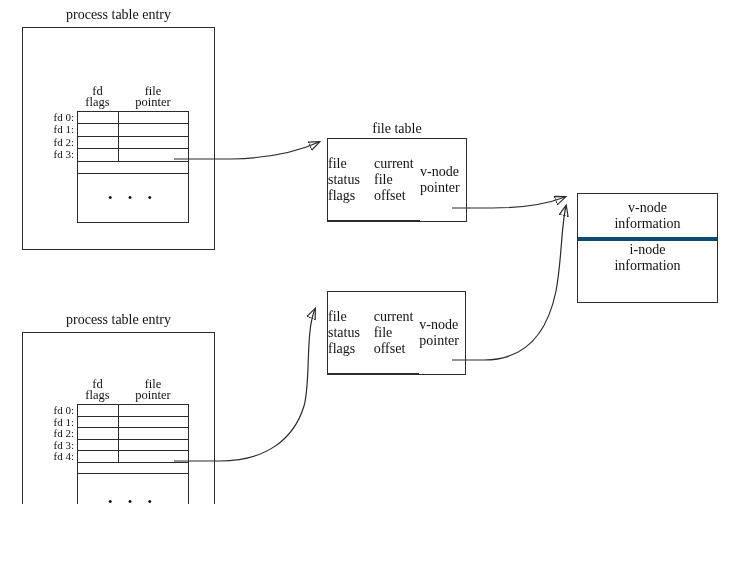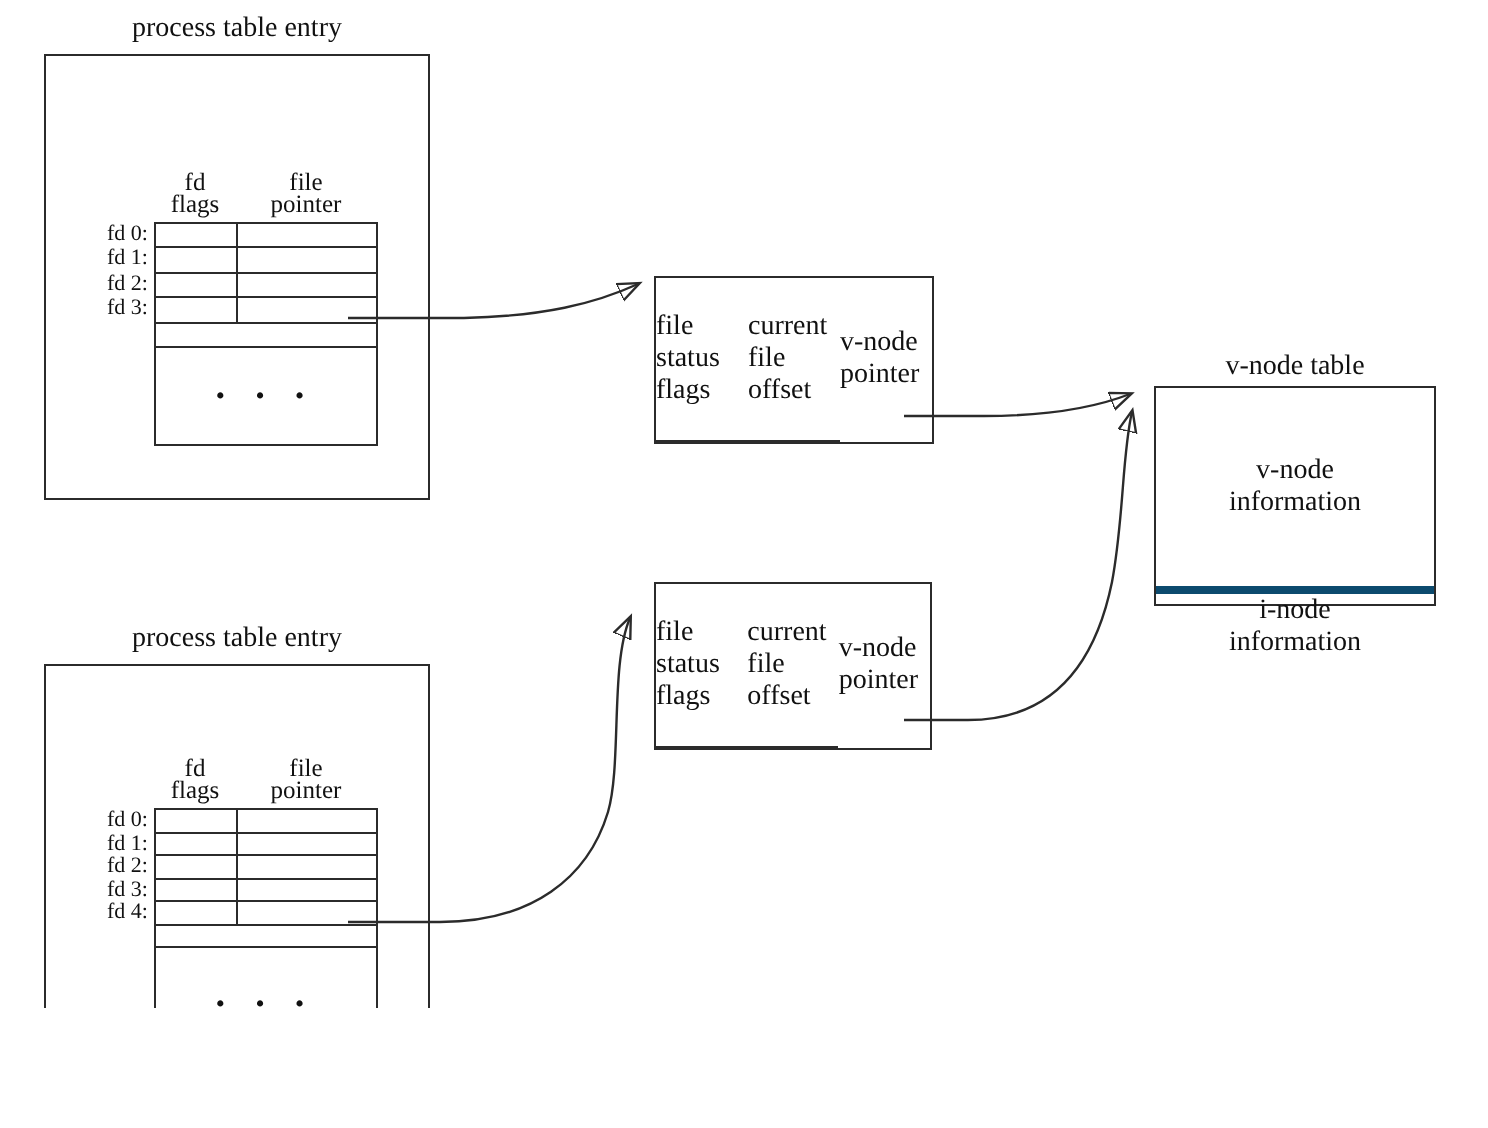--- a/index.html
+++ b/index.html
@@ -11,21 +11,21 @@
   .box{position:absolute;border:1px solid #2b2b2b;box-sizing:border-box;background:transparent;}
   .hline{position:absolute;height:1px;background:#2b2b2b;}
   .vline{position:absolute;width:1px;background:#2b2b2b;}
   .title{position:absolute;text-align:center;font-size:14px;line-height:16px;white-space:nowrap;}
   .colhead{position:absolute;text-align:center;font-size:12.5px;line-height:11px;}
   .fdlabel{position:absolute;text-align:right;font-size:11px;line-height:13px;white-space:nowrap;}
   .dots{position:absolute;text-align:center;font-size:13px;letter-spacing:6px;color:#111;}
   .ftable{position:absolute;border:1px solid #2b2b2b;box-sizing:border-box;display:flex;flex-direction:row;}
   .ftrow{flex:1;display:flex;align-items:center;justify-content:center;font-size:14px;border-bottom:1px solid #2b2b2b;box-sizing:border-box;}
   .ftrow:last-child{border-bottom:none;}
-  .vrow{display:flex;flex-direction:column;align-items:center;justify-content:center;font-size:14px;line-height:16px;box-sizing:border-box;text-align:center;margin-top:28px;}
+  .vrow{display:flex;flex-direction:column;align-items:center;justify-content:center;font-size:14px;line-height:16px;box-sizing:border-box;text-align:center;}
   .arrows{position:absolute;left:0;top:0;pointer-events:none;}
   .arrows path{fill:none;stroke:#2b2b2b;stroke-width:1.2;}
 </style>
 </head>
 <body>
 
 <div id="canvas">
 
   <div class="title" style="left:22px;top:7px;width:193px">process table entry</div>
   <div class="box" style="left:22px;top:27px;width:193px;height:223px"></div>
@@ -76,33 +76,33 @@
   <div class="vline" style="left:118px;top:404px;height:58px"></div>
 
   <div class="fdlabel" style="left:28px;top:404px;width:46px">fd 0:</div>
   <div class="fdlabel" style="left:28px;top:416px;width:46px">fd 1:</div>
   <div class="fdlabel" style="left:28px;top:427px;width:46px">fd 2:</div>
   <div class="fdlabel" style="left:28px;top:439px;width:46px">fd 3:</div>
   <div class="fdlabel" style="left:28px;top:450px;width:46px">fd 4:</div>
 
   <div class="dots" style="left:77px;top:494px;width:112px">• • •</div>
 
+  <div class="title" style="left:327px;top:121px;width:140px">file table</div>
   <div class="ftable" style="left:327px;top:138px;width:140px;height:84px">
     <div class="ftrow">file status flags</div>
     <div class="ftrow">current file offset</div>
     <div class="ftrow">v-node pointer</div>
   </div>
 
   <div class="ftable" style="left:327px;top:291px;width:139px;height:84px">
     <div class="ftrow">file status flags</div>
     <div class="ftrow">current file offset</div>
     <div class="ftrow">v-node pointer</div>
   </div>
 
-  <div class="title" style="left:577px;top:176px;width:141px">v-node table</div>
   <div class="box" style="left:577px;top:193px;width:141px;height:110px">
     <div class="vrow" style="height:43px">
       <div>v-node</div>
       <div>information</div>
     </div>
     <div class="vrow" style="height:37px;border-top:4px solid #0c4a6e">
       <div>i-node</div>
       <div>information</div>
     </div>
   </div>

